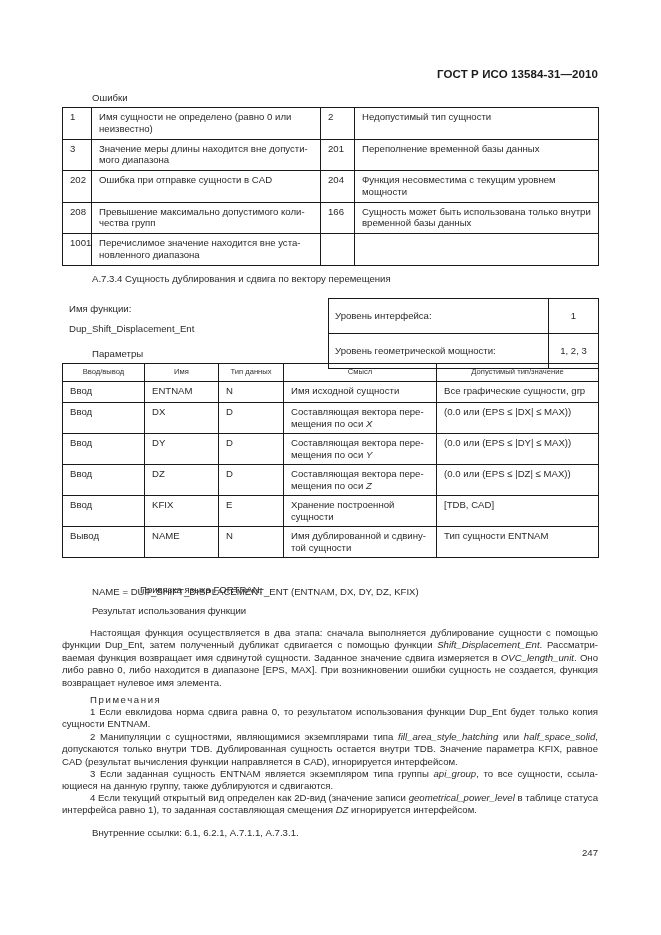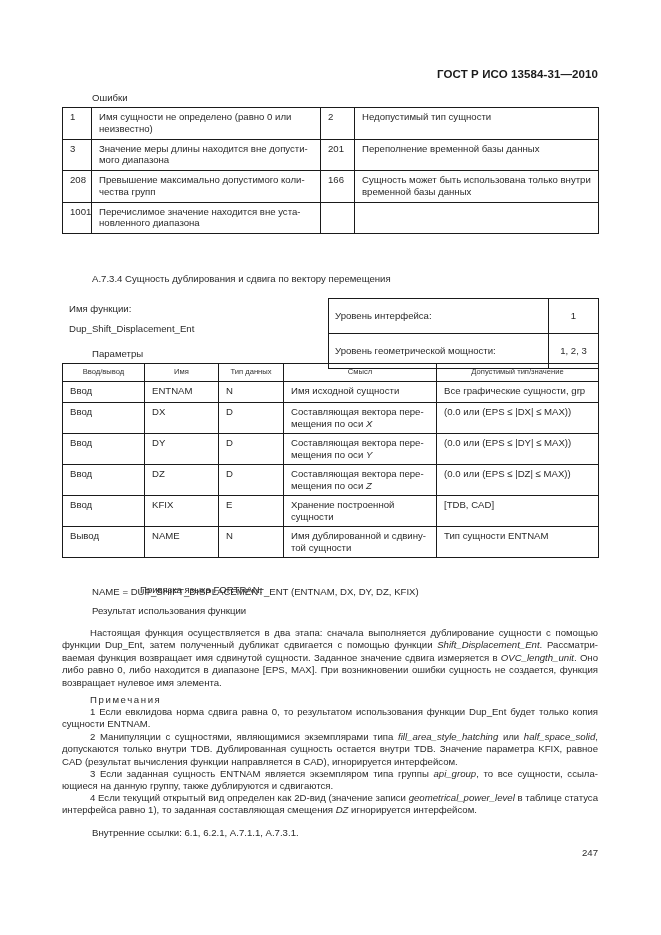--- a/index.html
+++ b/index.html
@@ -44,20 +44,26 @@
     <td>1</td>
     <td>Имя сущности не определено (равно 0 или неизвестно)</td>
     <td>2</td>
     <td>Недопустимый тип сущности</td>
   </tr>
   <tr>
     <td>3</td>
     <td>Значение меры длины находится вне допусти-мого диапазона</td>
     <td>201</td>
     <td>Переполнение временной базы данных</td>
+  </tr>
+  <tr>
+    <td>202</td>
+    <td>Ошибка при отправке сущности в CAD</td>
+    <td>204</td>
+    <td>Функция несовместима с текущим уровнем мощности</td>
   </tr>
   <tr>
     <td>208</td>
     <td>Превышение максимально допустимого коли-чества групп</td>
     <td>166</td>
     <td>Сущность может быть использована только внутри временной базы данных</td>
   </tr>
   <tr>
     <td>1001</td>
     <td>Перечислимое значение находится вне уста-новленного диапазона</td>

